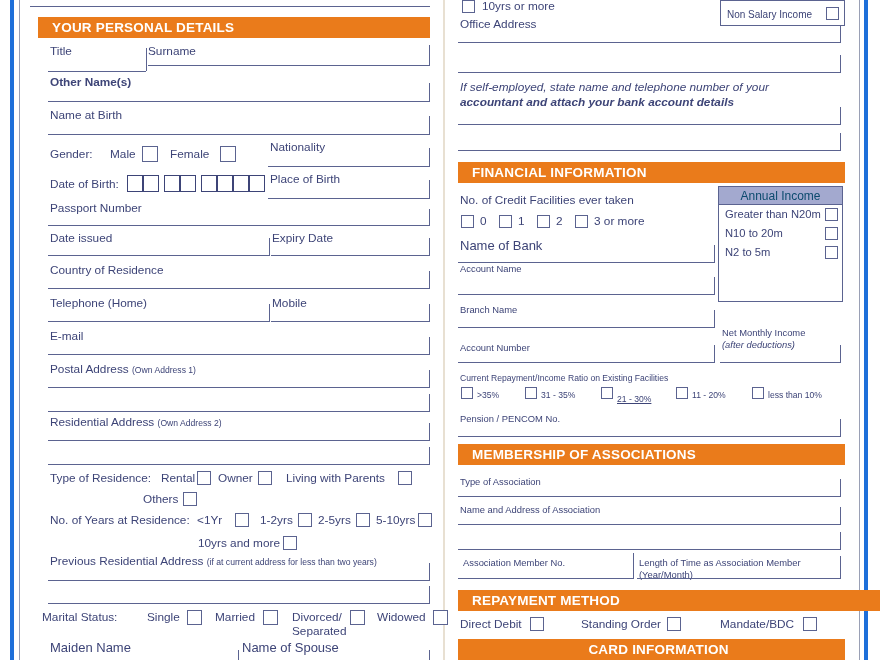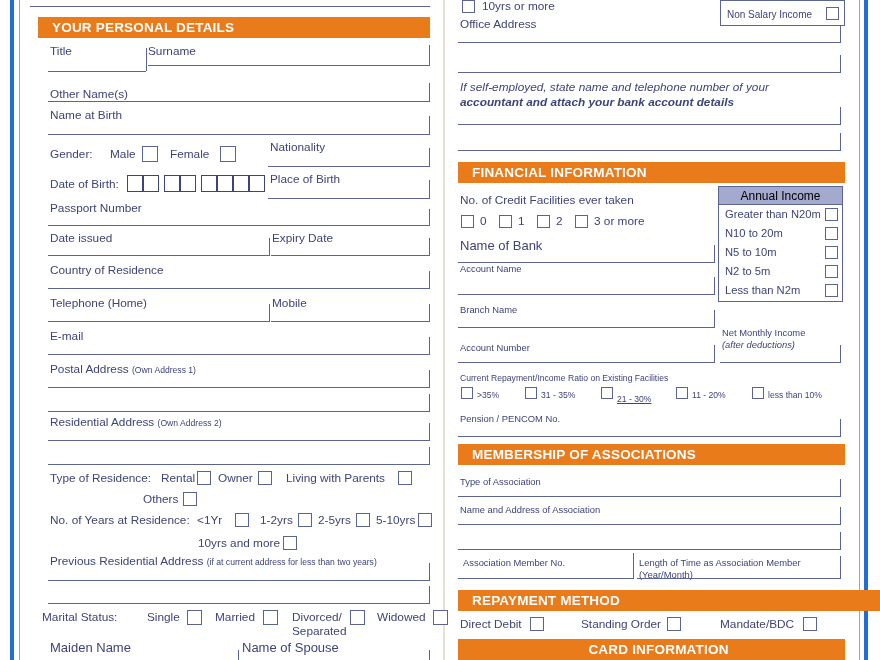--- a/index.html
+++ b/index.html
@@ -125,21 +125,21 @@
 
   
   .ai-box {
     position: absolute;
     border: 1.3px solid #5b6390;
     box-sizing: border-box;
     background: #ffffff;
   }
   .ai-head {
     background: #a3a9cf;
-    color: #000000;
+    color: #0c4a6e;
     font-size: 12px;
     text-align: center;
     line-height: 18px;
     height: 18px;
     border-bottom: 1.3px solid #5b6390;
     box-sizing: border-box;
   }
   .ai-row {
     position: relative;
     height: 19px;
@@ -178,21 +178,21 @@
 
     <div class="bar" style="left:8px; top:17px; width:392px;">YOUR PERSONAL DETAILS</div>
 
     <div class="lbl" style="left:20px; top:45px;">Title</div>
     <div class="lbl" style="left:118px; top:45px;">Surname</div>
     <div class="rule" style="left:18px; top:71px; width:98px;"></div>
     <div class="tick" style="left:116px; top:48px; height:23px;"></div>
     <div class="rule" style="left:118px; top:65px; width:282px;"></div>
     <div class="tick" style="left:399px; top:45px; height:20px;"></div>
 
-    <div class="lbl" style="left:20px; top:88px;">Other Name(s)</div>
+    <div class="lbl" style="left:20px; top:76px;font-weight:bold;">Other Name(s)</div>
     <div class="rule" style="left:18px; top:101px; width:382px;"></div>
     <div class="tick" style="left:399px; top:83px; height:18px;"></div>
 
     <div class="lbl" style="left:20px; top:109px;">Name at Birth</div>
     <div class="rule" style="left:18px; top:134px; width:382px;"></div>
     <div class="tick" style="left:399px; top:116px; height:18px;"></div>
 
     <div class="lbl" style="left:20px; top:148px;">Gender:</div>
     <div class="lbl" style="left:80px; top:148px;">Male</div>
     <div class="cb" style="left:112px; top:146px; width:16px; height:16px;"></div>
@@ -322,23 +322,21 @@
     <div class="tick" style="left:385px; top:107px; height:17px;"></div>
     <div class="rule" style="left:3px; top:150px; width:383px;"></div>
     <div class="tick" style="left:385px; top:133px; height:17px;"></div>
 
     <div class="bar" style="left:3px; top:162px; width:387px;">FINANCIAL INFORMATION</div>
 
     <div class="ai-box" style="left:263px; top:186px; width:125px; height:116px;">
       <div class="ai-head">Annual Income</div>
       <div class="ai-row"><span>Greater than N20m</span><span class="cbx"></span></div>
       <div class="ai-row"><span>N10 to 20m</span><span class="cbx"></span></div>
-      <div class="ai-row"><span>N5 to 10m</span><span class="cbx"></span></div>
       <div class="ai-row"><span>N2 to 5m</span><span class="cbx"></span></div>
-      <div class="ai-row"><span>Less than N2m</span><span class="cbx"></span></div>
     </div>
 
     <div class="lbl" style="left:5px; top:194px;">No. of Credit Facilities ever taken</div>
     <div class="cb" style="left:6px; top:215px; width:13px; height:13px;"></div>
     <div class="lbl" style="left:25px; top:215px;">0</div>
     <div class="cb" style="left:44px; top:215px; width:13px; height:13px;"></div>
     <div class="lbl" style="left:63px; top:215px;">1</div>
     <div class="cb" style="left:82px; top:215px; width:13px; height:13px;"></div>
     <div class="lbl" style="left:101px; top:215px;">2</div>
     <div class="cb" style="left:120px; top:215px; width:13px; height:13px;"></div>

